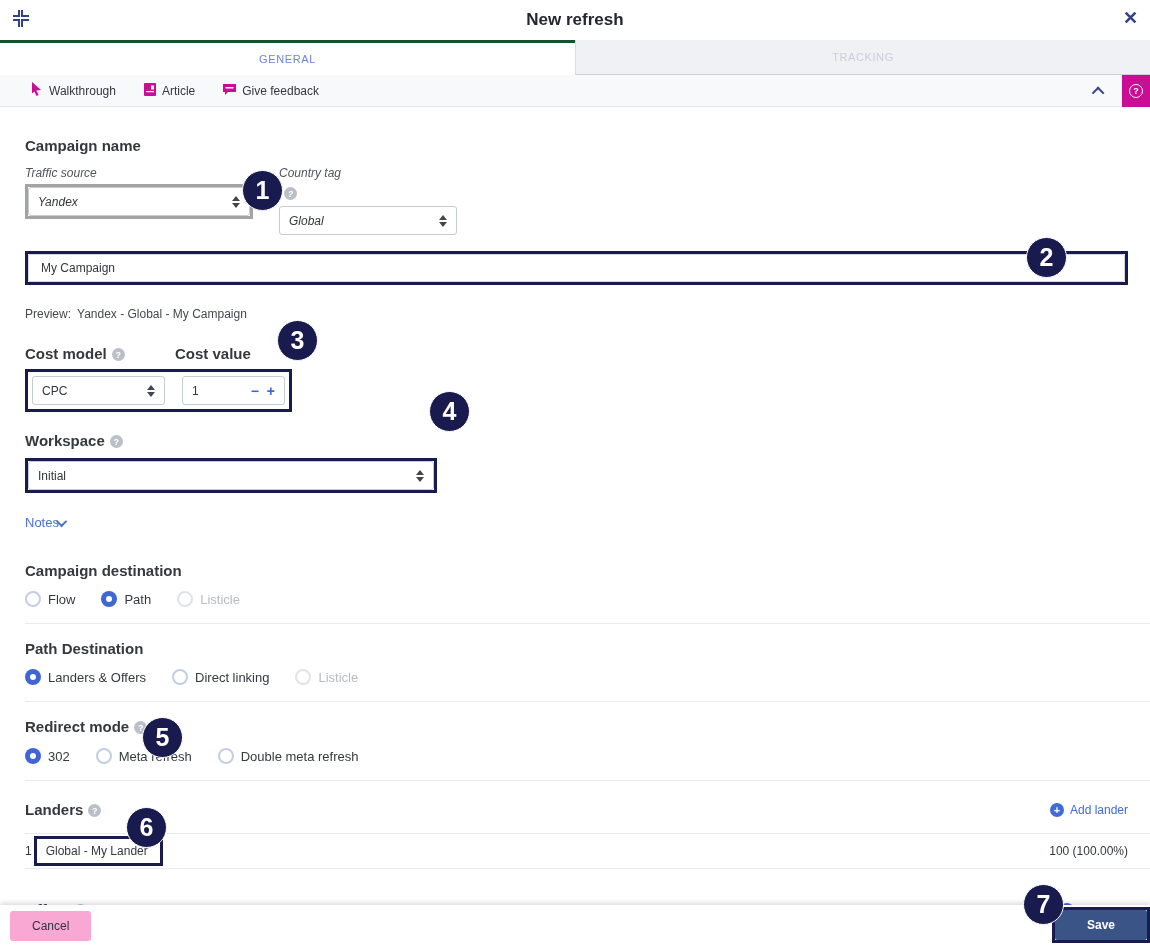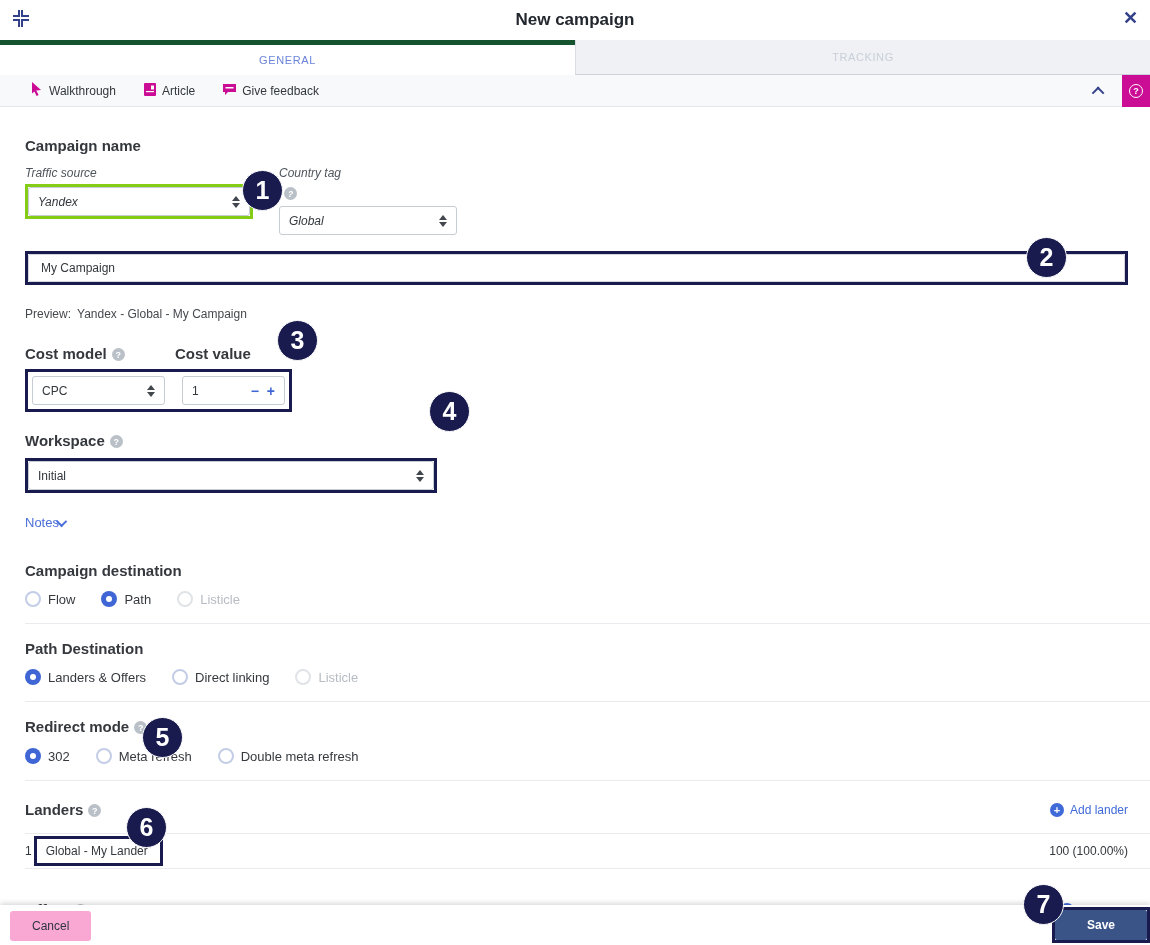--- a/index.html
+++ b/index.html
@@ -12,21 +12,21 @@
 
   
   .dlg-header { position:relative; height:40px; background:#fff; display:flex; align-items:center; }
   .dlg-title { position:absolute; left:0; right:0; text-align:center; font-size:17px; font-weight:600; color:#23272e; }
   .compress-btn { position:absolute; left:10px; top:8px; width:22px; height:22px; cursor:pointer; }
   .close-btn { position:absolute; right:12px; top:7px; font-size:18px; color:#33418a; font-weight:600; cursor:pointer; }
 
   
   .tabbar { display:flex; height:35px; }
   .tab { width:50%; display:flex; align-items:center; justify-content:center; font-size:11px; letter-spacing:.6px; cursor:pointer; }
-  .tab.active { background:#fff; border-top:5px solid #14532d; color:#6b84d8; }
+  .tab.active { background:#fff; border-top:3px solid #14532d; color:#6b84d8; }
   .tab.inactive { background:#eff1f4; color:#c9cfd9; border-bottom:1px solid #ccd2dc; border-left:1px solid #d9dde3; }
 
   
   .toolbar { height:32px; background:#f8f9fb; border-bottom:1px solid #e3e6ea; display:flex; align-items:center; padding-left:30px; position:relative; }
   .tb-item { display:flex; align-items:center; gap:6px; margin-right:28px; font-size:12px; color:#33383d; cursor:pointer; }
   .tb-right { position:absolute; right:0; top:0; height:32px; display:flex; align-items:center; }
   .chev-up { width:9px; height:9px; border-left:2px solid #33418a; border-top:2px solid #33418a; transform:rotate(45deg) translateY(2px); margin-right:18px; cursor:pointer; }
   .help-square { width:28px; height:32px; background:#cb0c95; display:flex; align-items:center; justify-content:center; cursor:pointer; }
   .help-square .qc { width:14px; height:14px; border:1.5px solid #fff; border-radius:50%; color:#fff; font-size:9px; font-weight:bold; display:flex; align-items:center; justify-content:center; }
 
@@ -38,21 +38,21 @@
 
   .selectbox { height:29px; background:#fff; border:1px solid #c6ccd4; border-radius:3px; display:flex; align-items:center; justify-content:space-between; padding:0 9px; font-size:12px; color:#33383d; cursor:pointer; }
   .updown { display:flex; flex-direction:column; gap:2px; align-items:center; }
   .tri-up { width:0; height:0; border-left:4px solid transparent; border-right:4px solid transparent; border-bottom:5px solid #42474e; }
   .tri-dn { width:0; height:0; border-left:4px solid transparent; border-right:4px solid transparent; border-top:5px solid #42474e; }
 
   .row-ts { display:flex; margin-top:12px;font-style:italic; }
   .ts-col { width:228px; }
   .ct-col { margin-left:26px; width:178px; }
   .ts-col .lbl, .ct-col .lbl { display:block; margin-bottom:4px; }
-  .ts-wrap { border:3px solid #84cc16;text-align:right; }
+  .ts-wrap { border:3px solid #a3a3a3;text-align:right; }
   .ts-wrap .selectbox { border:1px solid #c6ccd4; margin:0; }
 
   .name-wrap { margin-top:16px; border:3px solid #191a4d; background:#fff; }
   .name-input { width:100%; height:28px; border:1px solid #d4d8de; border-radius:2px; font-size:12px; color:#33383d; padding:0 12px; font-family:"Liberation Sans",sans-serif; outline:none; display:block; }
 
   .preview-line { margin-top:22px; font-size:12px; color:#45494e; }
   .preview-line .pv-val { margin-left:6px; }
 
   .cost-labels { display:flex; margin-top:24px; }
   .cost-labels .cl1 { width:150px; }
@@ -118,21 +118,21 @@
 
   <div class="dlg-header">
     <span class="compress-btn">
       <svg width="22" height="22" viewBox="0 0 22 22" fill="none" stroke="#33418a" stroke-width="2">
         <path d="M2 6 L8 6 L8 0" transform="translate(1,2)"></path>
         <path d="M20 6 L13 6 L13 0" transform="translate(-1,2)"></path>
         <path d="M2 14 L8 14 L8 21" transform="translate(1,-2)"></path>
         <path d="M20 14 L13 14 L13 21" transform="translate(-1,-2)"></path>
       </svg>
     </span>
-    <div class="dlg-title">New campaign</div>
+    <div class="dlg-title">New refresh</div>
     <span class="close-btn">✕</span>
   </div>
 
   <div class="tabbar">
     <div class="tab active">GENERAL</div>
     <div class="tab inactive">TRACKING</div>
   </div>
 
   <div class="toolbar">
     <div class="tb-item">

